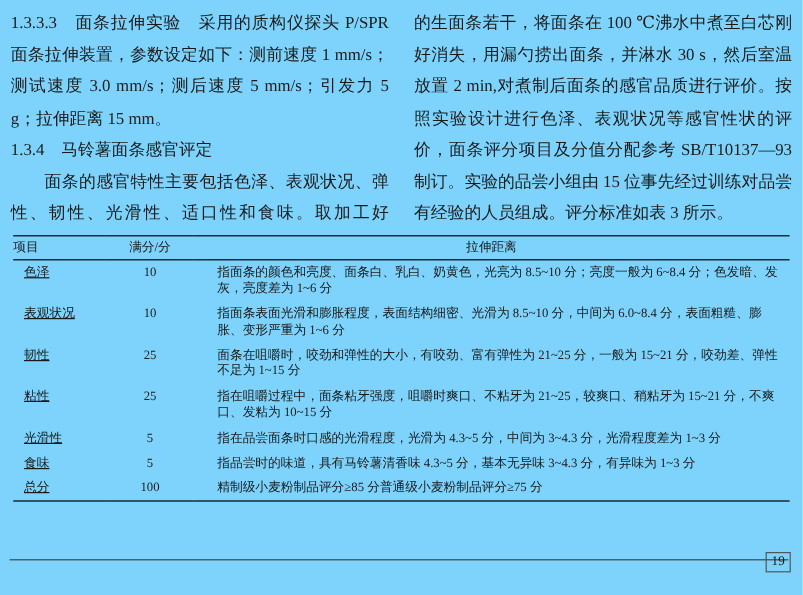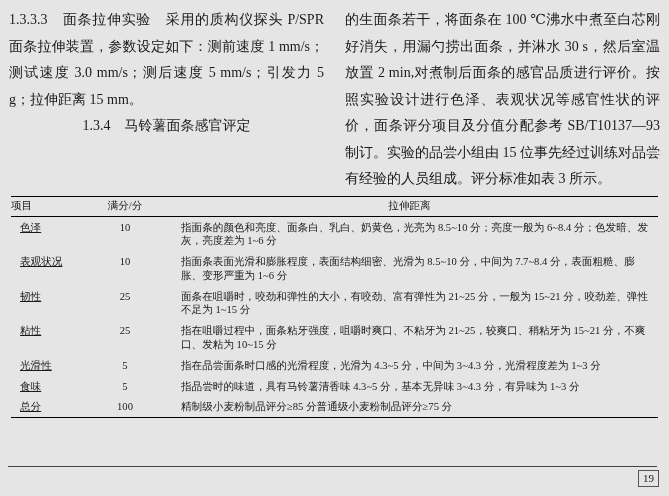--- a/index.html
+++ b/index.html
@@ -1,35 +1,35 @@
 <!DOCTYPE html>
 <html><head>
 <meta charset="utf-8">
 <style>
   * { margin: 0; padding: 0; box-sizing: border-box; }
   html, body { background: #ffffff; }
   .page {
     position: relative;
     width: 669px;
     height: 496px;
-    background: #e5e5e5;
+    background: #7dd3fc;
     color: #1a1a1a;
     font-family: "Liberation Serif", "DejaVu Serif", serif;
     overflow: hidden;
   }
   .columns {
     display: flex;
     padding: 7px 9px 0 9px;
     gap: 21px;
   }
   .col { width: 50%; font-size: 14px; line-height: 26.5px; text-align: justify; }
   .para { text-align: justify; }
   .para.fill { text-align-last: justify; }
   .para.indent { text-indent: 2em; }
-  .heading { text-align: center; white-space: nowrap; }
+  .heading { text-align: left; white-space: nowrap; }
   .table-caption {
     text-align: center;
     font-family: "Liberation Sans", "DejaVu Sans", sans-serif;
     font-weight: bold;
     font-size: 11.5px;
     margin-top: 4px;
     letter-spacing: 0.5px;
   }
   table.score-table {
     width: 647px;
@@ -51,37 +51,38 @@
   .footer-rule {
     position: absolute;
     left: 8px;
     right: 12px;
     bottom: 29px;
     border-top: 1px solid #444;
   }
   .page-number {
     position: absolute;
     right: 10px;
-    bottom: 9px;
+    bottom: 19px;
     border: 1px solid #555;
     padding: 0px 4px;
     font-size: 11px;
     line-height: 15px;
     font-family: "Liberation Serif", "DejaVu Serif", serif;
   }
 </style>
 </head>
 <body>
 
 <div class="page">
 
   <div class="columns">
     <div class="col">
       <p class="para">1.3.3.3　面条拉伸实验　采用的质构仪探头 P/SPR 面条拉伸装置，参数设定如下：测前速度 1 mm/s；测试速度 3.0 mm/s；测后速度 5 mm/s；引发力 5 g；拉伸距离 15 mm。</p>
       <p class="heading">1.3.4　马铃薯面条感官评定</p>
+      <p class="para indent fill">面条的感官特性主要包括色泽、表观状况、弹性、韧性、光滑性、适口性和食味。取加工好</p>
     </div>
     <div class="col">
       <p class="para">的生面条若干，将面条在 100 ℃沸水中煮至白芯刚好消失，用漏勺捞出面条，并淋水 30 s，然后室温放置 2 min,对煮制后面条的感官品质进行评价。按照实验设计进行色泽、表观状况等感官性状的评价，面条评分项目及分值分配参考 SB/T10137—93 制订。实验的品尝小组由 15 位事先经过训练对品尝有经验的人员组成。评分标准如表 3 所示。</p>
     </div>
   </div>
 
 
   <table class="score-table">
     <thead>
       <tr>
@@ -92,21 +93,21 @@
     </thead>
     <tbody>
       <tr>
         <td class="c1">色泽</td>
         <td class="c2">10</td>
         <td class="c3">指面条的颜色和亮度、面条白、乳白、奶黄色，光亮为 8.5~10 分；亮度一般为 6~8.4 分；色发暗、发灰，亮度差为 1~6 分</td>
       </tr>
       <tr>
         <td class="c1">表观状况</td>
         <td class="c2">10</td>
-        <td class="c3">指面条表面光滑和膨胀程度，表面结构细密、光滑为 8.5~10 分，中间为 7.7~8.4 分，表面粗糙、膨胀、变形严重为 1~6 分</td>
+        <td class="c3">指面条表面光滑和膨胀程度，表面结构细密、光滑为 8.5~10 分，中间为 6.0~8.4 分，表面粗糙、膨胀、变形严重为 1~6 分</td>
       </tr>
       <tr>
         <td class="c1">韧性</td>
         <td class="c2">25</td>
         <td class="c3">面条在咀嚼时，咬劲和弹性的大小，有咬劲、富有弹性为 21~25 分，一般为 15~21 分，咬劲差、弹性不足为 1~15 分</td>
       </tr>
       <tr>
         <td class="c1">粘性</td>
         <td class="c2">25</td>
         <td class="c3">指在咀嚼过程中，面条粘牙强度，咀嚼时爽口、不粘牙为 21~25，较爽口、稍粘牙为 15~21 分，不爽口、发粘为 10~15 分</td>

